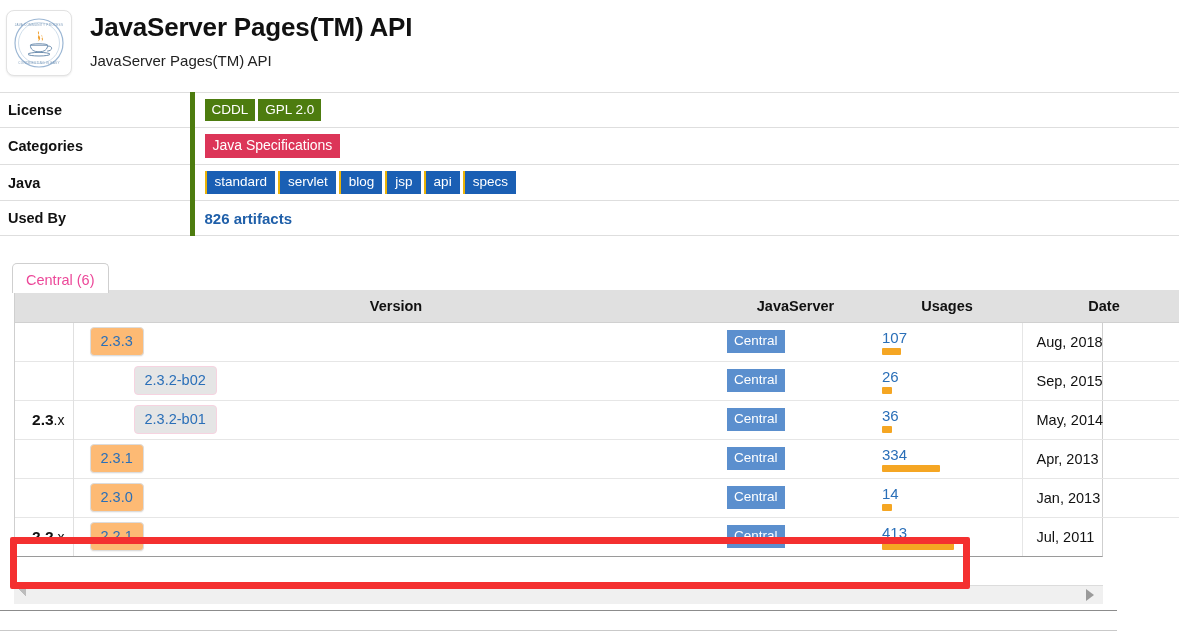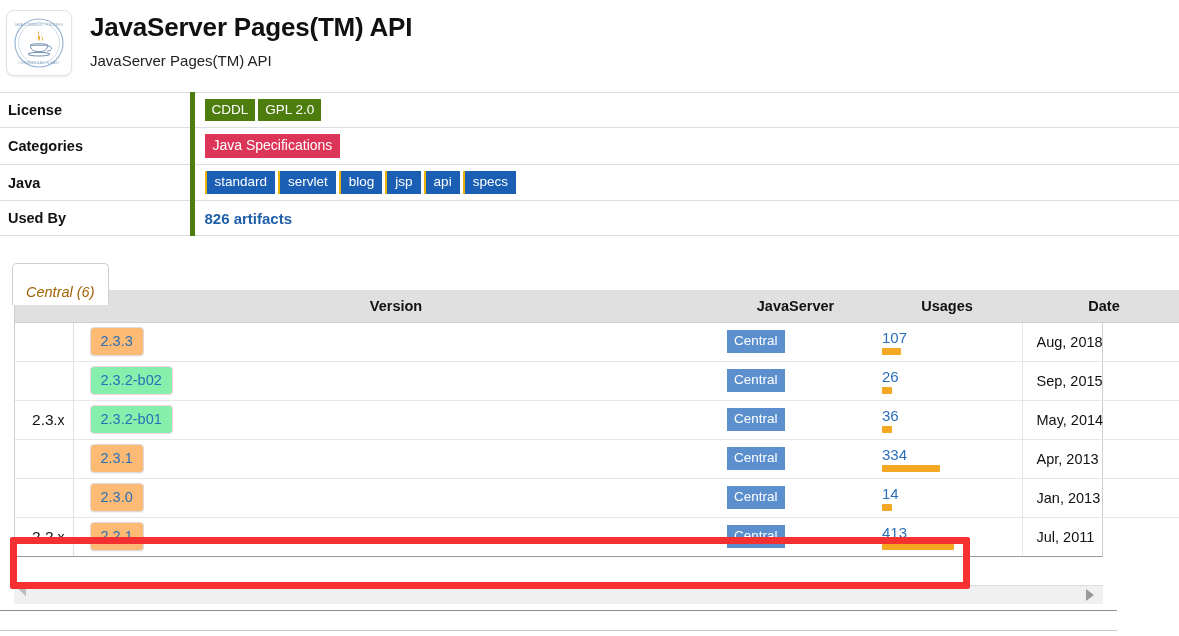--- a/index.html
+++ b/index.html
@@ -119,27 +119,26 @@
     padding-left: 12px;
     position: relative;
     height: 28px;
   }
   .tab {
     display: inline-block;
     background: #ffffff;
     border: 1px solid #cfcfcf;
     border-bottom: none;
     border-radius: 5px 5px 0 0;
-    padding: 20px 13px 5px 13px;
+    padding: 8px 13px 5px 13px;
     font-size: 14.5px;
-    color: #a16207;
+    color: #ec4899;
     position: relative;
     top: 1px;
     cursor: pointer;
-    font-style: italic;
   }
   .tab-underline {
     position: absolute;
     left: 12px; right: 14px; bottom: 0;
     border-bottom: 1px solid #cfcfcf;
     z-index: -1;
   }
 
   
   .vers-panel {
@@ -180,42 +179,43 @@
   .vers-table tbody tr:first-child td { border-top: none; }
 
   .group-cell {
     text-align: right;
     padding-right: 8px !important;
     border-right: 1px solid #e0e0e0;
     font-size: 15px;
     color: #111111;
     white-space: nowrap;
   }
-  .group-cell b { font-weight: normal; font-size: 15.5px; }
+  .group-cell b { font-weight: bold; font-size: 15.5px; }
   .group-cell .suffix { font-weight: normal; font-size: 14px; }
 
   .ver-cell { padding-left: 16px !important; }
   .ver-badge {
     display: inline-block;
     color: #2a6fb8;
     font-size: 14.5px;
     line-height: 18px;
     padding: 4px 10px 5px 10px;
     border-radius: 4px;
     cursor: pointer;
     white-space: nowrap;
   }
   .ver-stable {
     background: #fdba74;
     border: 1px solid #dcdcdc;
     box-shadow: 0 1px 1px rgba(0,0,0,0.05);
   }
   .ver-beta {
-    background: #86efac;
+    background: #e5e5e5;
     border: 1px solid #f6d3e0;
+    margin-left: 44px;
   }
 
   .repo-cell { padding-left: 8px !important; }
   .repo-badge {
     display: inline-block;
     background: #5b8fce;
     color: #ffffff;
     font-size: 13.5px;
     line-height: 20px;
     padding: 1px 7px 2px 7px;

